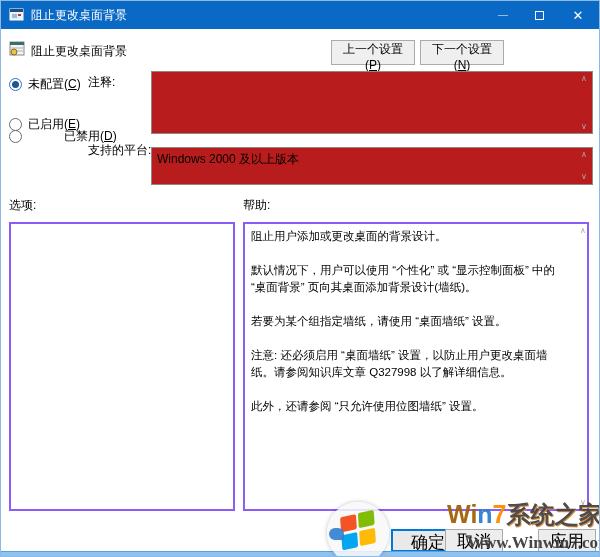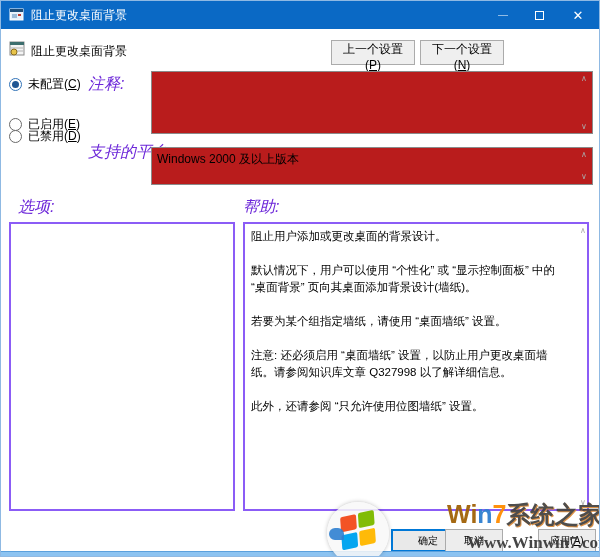--- a/index.html
+++ b/index.html
@@ -29,35 +29,35 @@
   .u { text-decoration:underline; }
 
   
   .radio-row { position:absolute; left:8px; height:16px; display:flex; align-items:center; }
   .radio-dot { width:13px; height:13px; border:1px solid #6a6a6a; border-radius:50%; background:#fff;
                margin-right:6px; position:relative; flex:0 0 13px; }
   .radio-dot.checked { border-color:#3273b8; }
   .radio-dot.checked::after { content:""; position:absolute; left:2px; top:2px; width:7px; height:7px;
                border-radius:50%; background:#1e5593; }
 
-  .field-label { position:absolute; font-size:16px; color:#6d28d9;font-style:italic; }
+  .field-label { position:absolute; font-size:12px; color:#000000; }
   .textbox { position:absolute; background:#b91c1c; border:1px solid #8a8a8a; }
   textarea.textbox { resize:none; outline:none; font-family:inherit; font-size:12px; padding:2px 16px 2px 4px; }
   .platform-text { padding:3px 16px 0 5px; font-size:12px; overflow:hidden; }
 
   .scroll-arrow { position:absolute; font-size:8px; color:#a9a9a9; line-height:8px; width:10px; text-align:center; }
 
   
   .panel { position:absolute; background:#fff; border:2px solid #8b5cf6; }
   .help-text { padding:4px 18px 4px 6px; font-size:11.5px; line-height:17px; overflow:hidden; height:100%; }
   .help-text p { margin:0 0 17px 0; }
 
   
   .footbtn { position:absolute; top:528px; height:23px; background:#ededed; border:1px solid #ababab;
-             font-size:10px; font-family:inherit; padding:0; }
+             font-size:17px; font-family:inherit; padding:0; }
   .btn-ok { left:390px; width:74px; border:2px solid #0078d7; background:#e9e9e9; }
   .btn-cancel { left:444px; width:58px;font-family:Liberation Mono, monospace; }
   .btn-apply { left:537px; width:58px; }
 
   
   .bottom-strip { position:absolute; left:0; bottom:0; width:100%; height:5px;
                   background:#8cc3f1; border-top:1px solid #5aa0dd; }
 
   
   .watermark { position:absolute; left:0; top:0; width:100%; height:100%; pointer-events:none; }
@@ -117,36 +117,36 @@
   <button class="navbtn btn-next"><span>下一个设置(</span><span class="u">N</span><span>)</span></button>
 
   <div class="radio-row" style="top:75px;">
     <span class="radio-dot checked"></span>
     <span><span>未配置(</span><span class="u">C</span><span>)</span></span>
   </div>
   <div class="radio-row" style="top:115px;">
     <span class="radio-dot"></span>
     <span><span>已启用(</span><span class="u">E</span><span>)</span></span>
   </div>
-  <div class="radio-row" style="top:127px;">
+  <div class="radio-row" style="top:127px;gap:36px;">
     <span class="radio-dot"></span>
     <span><span>已禁用(</span><span class="u">D</span><span>)</span></span>
   </div>
 
   <span class="field-label" style="left:87px; top:73px;">注释:</span>
   <textarea class="textbox" style="left: 150px; top: 70px; width: 442px; height: 63px;"></textarea>
   <span class="scroll-arrow" style="left:578px; top:74px;">∧</span>
   <span class="scroll-arrow" style="left:578px; top:122px;">∨</span>
 
   <span class="field-label" style="left:87px; top:141px;">支持的平台:</span>
   <div class="textbox platform-text" style="left:150px; top:146px; width:442px; height:38px;">Windows 2000 及以上版本</div>
   <span class="scroll-arrow" style="left:578px; top:150px;">∧</span>
   <span class="scroll-arrow" style="left:578px; top:172px;">∨</span>
 
-  <span class="field-label" style="left:17px; top:196px;">选项:</span>
+  <span class="field-label" style="left:8px; top:196px;">选项:</span>
   <span class="field-label" style="left:242px; top:196px;">帮助:</span>
 
   <div class="panel" style="left:8px; top:221px; width:226px; height:289px;"></div>
 
   <div class="panel" style="left:242px; top:221px; width:346px; height:289px;">
     <div class="help-text">
       <p>阻止用户添加或更改桌面的背景设计。</p>
       <p>默认情况下，用户可以使用 “个性化” 或 “显示控制面板” 中的 “桌面背景” 页向其桌面添加背景设计(墙纸)。</p>
       <p>若要为某个组指定墙纸，请使用 “桌面墙纸” 设置。</p>
       <p>注意: 还必须启用 “桌面墙纸” 设置，以防止用户更改桌面墙纸。请参阅知识库文章 Q327998 以了解详细信息。</p>

